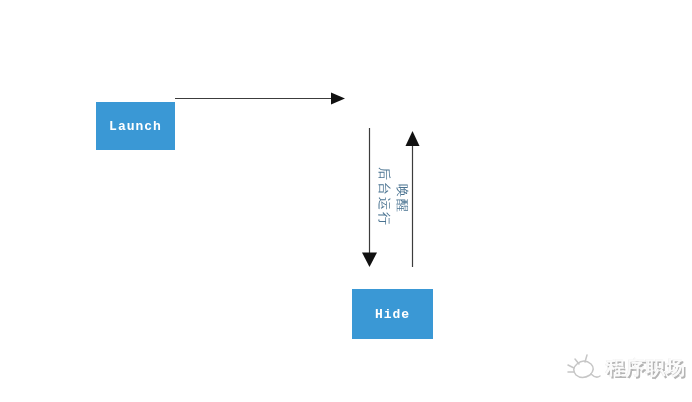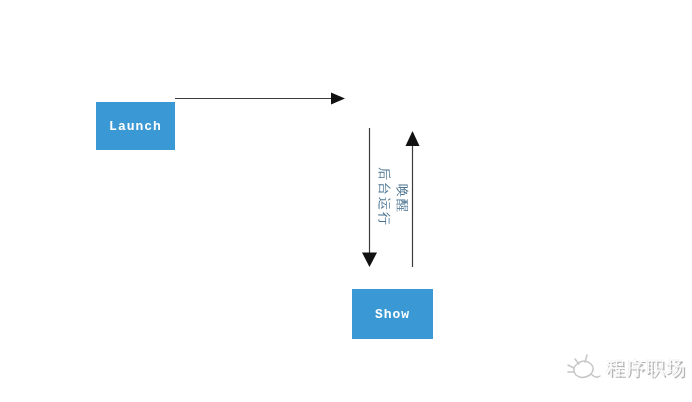--- a/index.html
+++ b/index.html
@@ -74,21 +74,21 @@
     display: flex;
     align-items: center;
     gap: 4px;
   }
   .watermark-logo {
     width: 36px;
     height: 32px;
   }
   .watermark-text {
     font-size: 19px;
-    font-weight: normal;
+    font-weight: bold;
     letter-spacing: 1px;
     color: #fbfbfb;
     text-shadow: 1.5px 1.5px 0 #b4b4b4, -0.5px -0.5px 0 #e9e9e9;
     white-space: nowrap;
   }
 </style>
 </head>
 <body>
 
 <div class="canvas">
@@ -110,21 +110,21 @@
       <polygon points="412.5,131 405.5,146 419.5,146" fill="#111111"></polygon>
     </g>
   </svg>
 
   <div class="node node-launch">
     <span>Launch</span>
   </div>
 
 
   <div class="node node-hide">
-    <span>Show</span>
+    <span>Hide</span>
   </div>
 
 
   <div class="edge-label edge-label-background">后台运行</div>
 
   <div class="edge-label edge-label-wake">唤醒</div>
 
   <div class="watermark">
     <svg class="watermark-logo" viewBox="0 0 36 32">
       <g fill="none" stroke="#c6c6c6" stroke-width="1.5" stroke-linecap="round">

